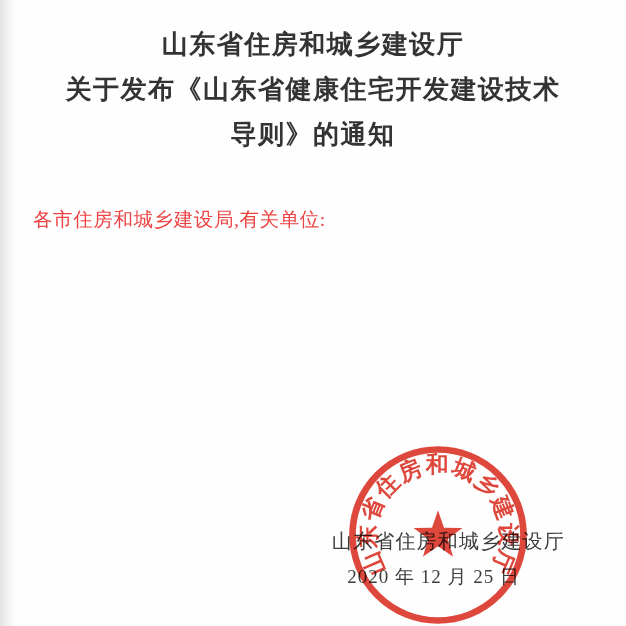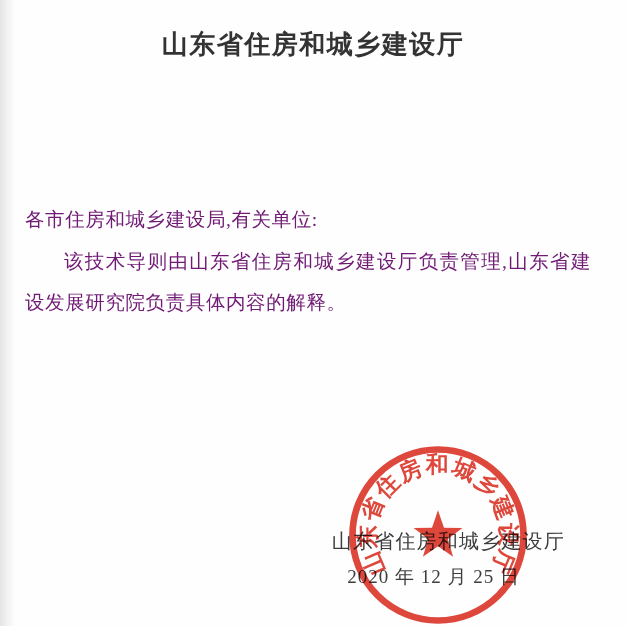--- a/index.html
+++ b/index.html
@@ -23,26 +23,26 @@
     font-weight:bold;
     color:#333333;
   }
   .title-line {
     font-size:26px;
     line-height:45px;
     letter-spacing:1.5px;
     white-space:nowrap;
   }
   .body-block {
-    position:absolute; top:199px; left:25px; width:566px;
+    position:absolute; top:199px; left:33px; width:566px;
     font-size:19.5px;
     line-height:41.5px;
     letter-spacing:0.6px;
     text-align:justify;
-    color:#701a75;
+    color:#ef4444;
   }
   .body-block p.indent { text-indent:2em; }
   .signature-name {
     position:absolute; top:528px; right:61px;
     font-size:20px; letter-spacing:1.2px;
     color:#3d3d3d; white-space:nowrap;
   }
   .signature-date {
     position:absolute; top:564px; right:106px;
     font-size:19px; letter-spacing:1px;
@@ -59,25 +59,26 @@
     font-weight:bold;
   }
 </style>
 </head>
 <body>
 
 <div class="edge-left"></div>
 
 <div class="title-block">
   <div class="title-line">山东省住房和城乡建设厅</div>
+  <div class="title-line">关于发布《山东省健康住宅开发建设技术</div>
+  <div class="title-line">导则》的通知</div>
 </div>
 
 <div class="body-block">
   <p>各市住房和城乡建设局,有关单位:</p>
-  <p class="indent">该技术导则由山东省住房和城乡建设厅负责管理,山东省建设发展研究院负责具体内容的解释。</p>
 </div>
 
 <div class="signature-name">山东省住房和城乡建设厅</div>
 <div class="signature-date">2020 年 12 月 25 日</div>
 
 <svg class="seal" viewBox="0 0 200 200" aria-hidden="true">
   <circle cx="100" cy="100" r="90" fill="none" stroke="#dd372a" stroke-width="7"></circle>
   <path id="sealArcPath" d="M 45.9 137.9 A 66 66 0 1 1 154.1 137.9" fill="none"></path>
   <text font-size="24" fill="#dd372a" letter-spacing="2">
     <textPath href="#sealArcPath" startOffset="50%" text-anchor="middle">山东省住房和城乡建设厅</textPath>

